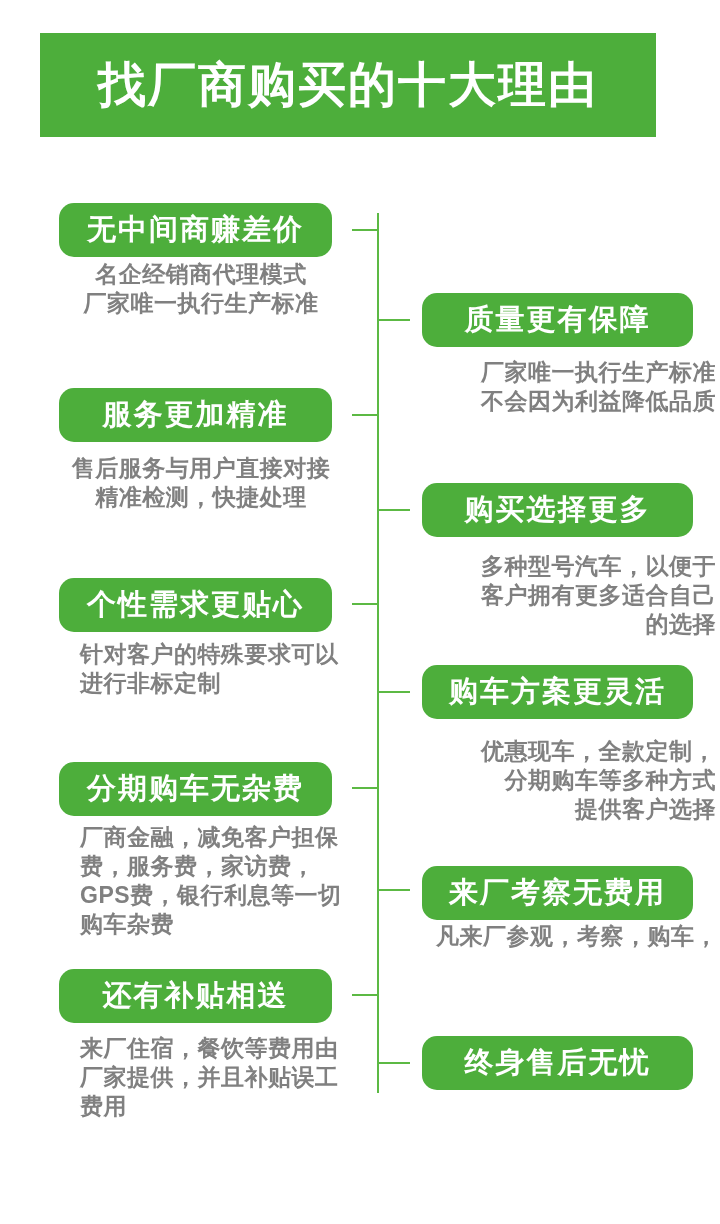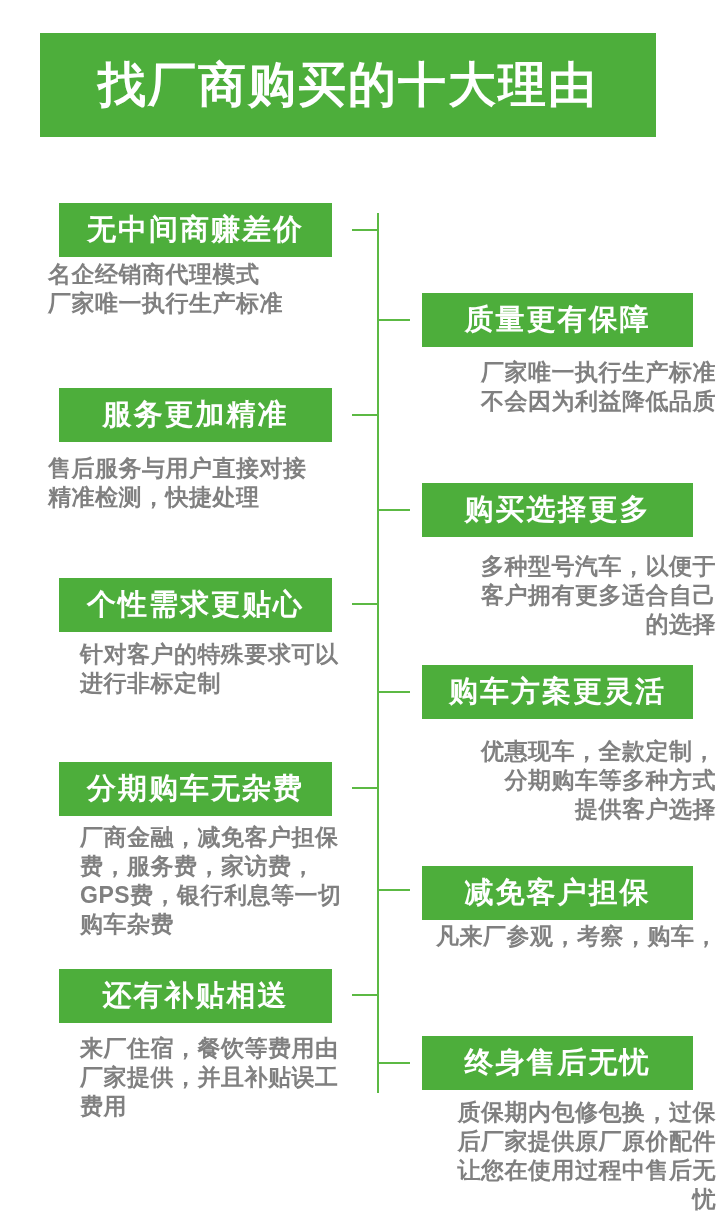--- a/index.html
+++ b/index.html
@@ -30,37 +30,37 @@
   }
   .stub{
     position:absolute;height:2px;background:var(--line);
   }
   .stub.l{left:352px;width:26px;}
   .stub.r{left:378px;width:32px;}
   .sl1{top:229px}.sl2{top:414px}.sl3{top:603px}.sl4{top:787px}.sl5{top:994px}
   .sr1{top:319px}.sr2{top:509px}.sr3{top:691px}.sr4{top:889px}.sr5{top:1062px}
 
   .box{
-    position:absolute;height:54px;background:var(--green);border-radius:0;
+    position:absolute;height:54px;background:var(--green);border-radius:15px;
     display:flex;align-items:center;justify-content:center;
   }
   .box span{
     color:var(--boxtext);font-size:29px;font-weight:bold;letter-spacing:2px;white-space:nowrap;
   }
   .box.l{left:59px;width:273px;}
   .box.r{left:422px;width:271px;}
   .bl1{top:203px}.bl2{top:388px}.bl3{top:578px}.bl4{top:762px}.bl5{top:969px}
   .br1{top:293px}.br2{top:483px}.br3{top:665px}.br4{top:866px}.br5{top:1036px}
 
   .desc{
     position:absolute;color:var(--gray);font-size:23px;line-height:29px;
     font-weight:bold;letter-spacing:0.5px;
   }
   .desc div{white-space:nowrap;}
-  .desc.center{left:48px;width:306px;}
+  .desc.center{left:48px;width:306px;text-align:center;}
   .desc.l{left:80px;width:300px;text-align:left;}
   .desc.r{left:436px;width:280px;text-align:right;}
   .dl1{top:260px}.dl2{top:454px}.dl3{top:640px}.dl4{top:823px}.dl5{top:1034px}
   .dr1{top:358px}
   .dr2{top:552px;left:449px}
   .dr3{top:737px;left:458px}
   .dr4{top:922px;left:431px}
   .dr5{top:1098px;left:434px}
 </style>
 </head>
@@ -139,38 +139,32 @@
     <span>分期购车无杂费</span>
   </div>
   <div class="desc l dl4">
     <div>厂商金融，减免客户担保</div>
     <div>费，服务费，家访费，</div>
     <div>GPS费，银行利息等一切</div>
     <div>购车杂费</div>
   </div>
 
   <div class="box r br4">
-    <span>减免客户担保</span>
+    <span>来厂考察无费用</span>
   </div>
   <div class="desc r dr4">
     <div>凡来厂参观，考察，购车，</div>
   </div>
 
   <div class="box l bl5">
     <span>还有补贴相送</span>
   </div>
   <div class="desc l dl5">
     <div>来厂住宿，餐饮等费用由</div>
     <div>厂家提供，并且补贴误工</div>
     <div>费用</div>
   </div>
 
   <div class="box r br5">
     <span>终身售后无忧</span>
   </div>
-  <div class="desc r dr5">
-    <div>质保期内包修包换，过保</div>
-    <div>后厂家提供原厂原价配件</div>
-    <div>让您在使用过程中售后无</div>
-    <div>忧</div>
-  </div>
 
 </div>
 
 </body></html>

